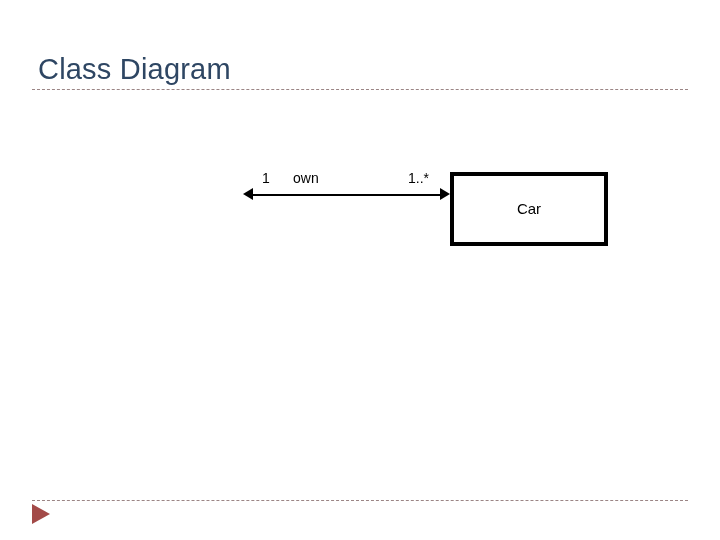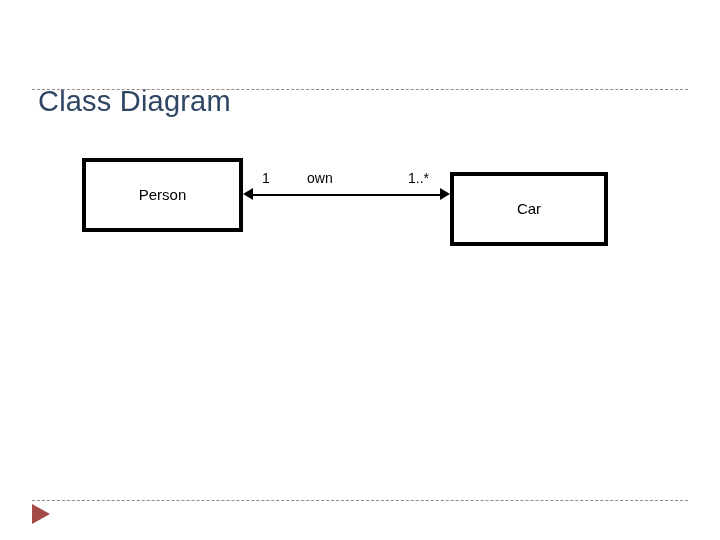--- a/index.html
+++ b/index.html
@@ -26,21 +26,20 @@
   .slide-title {
     position: absolute;
     left: 38px;
     top: 52px;
     font-size: 29px;
     line-height: 34px;
     font-weight: 400;
     color: #2e4663;
     letter-spacing: 0.2px;
     white-space: nowrap;
-    margin-top: 32px;
   }
 
   
   .rule {
     position: absolute;
     left: 32px;
     width: 656px;
     height: 0;
     border-top: 1px dashed #9b8585;
   }
@@ -125,38 +124,35 @@
   
   .assoc-label {
     position: absolute;
     top: 169px;
     font-size: 14px;
     line-height: 18px;
     color: #000000;
     white-space: nowrap;
   }
   #label-source-mult { left: 262px; }
-  #label-assoc-name  { left: 307px; }
+  #label-assoc-name  { left: 293px; }
   #label-target-mult { left: 408px; }
 </style>
 </head>
 <body>
 
 <div id="slide">
 
   <div class="slide-title">Class Diagram</div>
 
   <div class="rule rule-top"></div>
   <div class="rule rule-bottom"></div>
 
   <div class="play-triangle"></div>
 
-  <div class="uml-class" id="class-person">
-    <span class="class-name">Person</span>
-  </div>
 
   <div class="uml-class" id="class-car">
     <span class="class-name">Car</span>
   </div>
 
   <div class="association">
     <div class="assoc-shaft"></div>
     <div class="assoc-head assoc-head-left"></div>
     <div class="assoc-head assoc-head-right"></div>
   </div>

